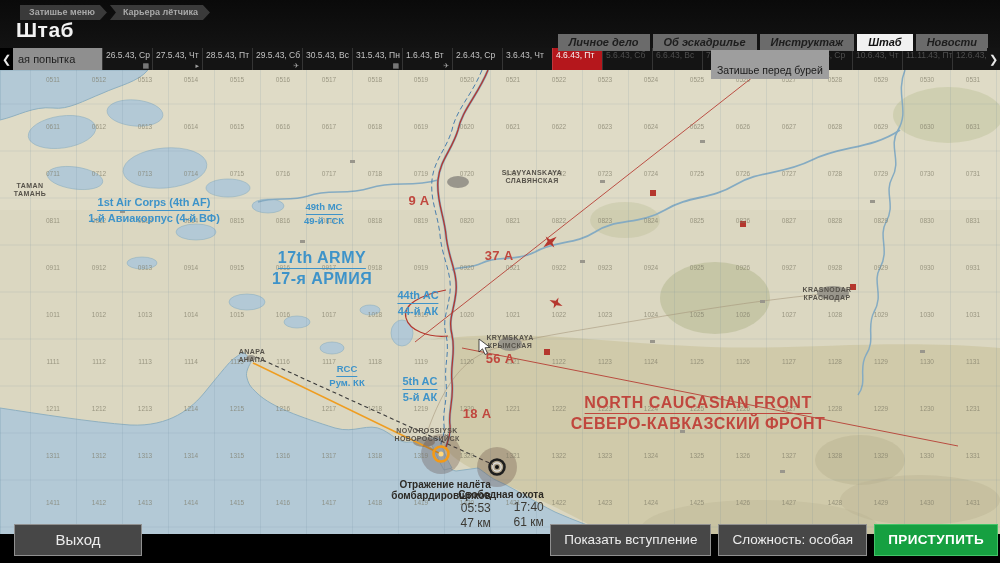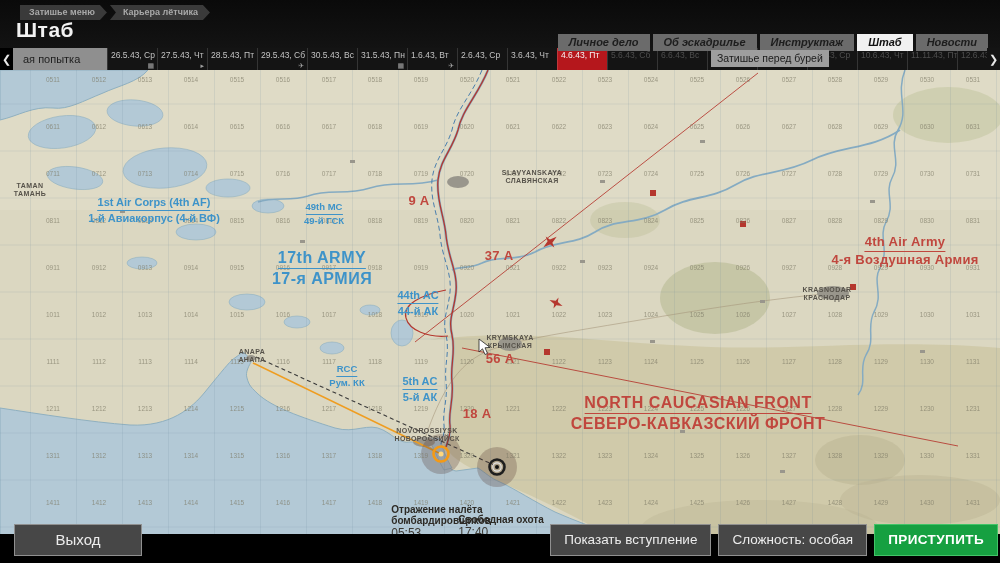--- a/index.html
+++ b/index.html
@@ -13,44 +13,44 @@
   .crumb+.crumb{clip-path:polygon(0 0,calc(100% - 7px) 0,100% 50%,calc(100% - 7px) 100%,0 100%,6px 50%);padding-left:13px;}
   .page-title{position:absolute;left:16px;top:18px;color:#f2f2f2;font-size:21px;font-weight:bold;letter-spacing:.5px;z-index:31;}
   .tabs{position:absolute;top:34px;right:12px;display:flex;gap:3px;z-index:40;}
   .tab{background:#6b6b6b;color:#1d1d1d;font-size:11px;font-weight:bold;font-style:italic;
        padding:2px 11px 3px 11px;white-space:nowrap;cursor:pointer;}
   .tab.active{background:#f1f1f1;color:#101010;}
   
   .timeline{position:absolute;left:0;top:48px;width:1000px;height:22px;background:#141414;z-index:30;display:flex;overflow:hidden;}
   .tl-arrow{width:13px;height:22px;color:#e8e8e8;font-size:11px;line-height:22px;text-align:center;flex:0 0 auto;cursor:pointer;background:#000;}
   .tl-arrow.right{position:absolute;right:0;top:0;background:#141414;}
-  .attempt{flex:0 0 84px;background:#8f8f8f;color:#1e1e1e;font-size:11px;line-height:22px;padding-left:10px;
+  .attempt{flex:0 0 84px;background:#8f8f8f;color:#1e1e1e;font-size:11px;line-height:22px;padding-left:5px;
            white-space:nowrap;overflow:hidden;}
   .day{flex:0 0 50px;position:relative;border-left:1px solid rgba(255,255,255,.14);box-sizing:border-box;
        font-size:8.5px;color:#c3c3c3;padding:2px 0 0 3px;white-space:nowrap;overflow:hidden;cursor:pointer;}
   .day.future{color:#4e4e4e;}
   .day.current{background:#b5171c;color:#f7f7f7;}
   .day .d-icon{position:absolute;right:3px;bottom:0px;font-size:7px;color:#9f9f9f;font-style:normal;}
   .tl-tooltip{position:absolute;left:711px;top:50px;background:#9e9e9e;color:#1b1b1b;font-size:10.5px;
-              padding:2px 6px 3px 6px;white-space:nowrap;z-index:45;}
+              padding:14px 6px 3px 6px;white-space:nowrap;z-index:45;}
   
   .map{position:absolute;left:0;top:70px;width:1000px;height:464px;background:#dbd7c1;overflow:hidden;cursor:default;}
   .map svg{position:absolute;left:0;top:0;}
   .gridnums{position:absolute;left:0;top:0;width:100%;height:100%;z-index:2;pointer-events:none;}
   .gridnum{position:absolute;transform:translateX(-50%);font-size:6.5px;color:#7d7a66;opacity:.7;}
   .labels{position:absolute;left:0;top:0;width:100%;height:100%;z-index:3;pointer-events:none;}
   .map-label{position:absolute;transform:translateX(-50%);text-align:center;font-weight:bold;line-height:1.15;white-space:nowrap;}
   .map-label .l1{display:inline-block;}
   .map-label.ul .l1{border-bottom:1.5px solid currentColor;padding-bottom:1px;margin-bottom:1px;}
   .lbl-blue{color:#3e93c9;}
   .lbl-red{color:#c0473e;}
   .lbl-town{color:#56524a;letter-spacing:.4px;}
   .size-xs{font-size:7px;}.size-sm{font-size:9.5px;}.size-md{font-size:11px;}
   .size-lg{font-size:13px;letter-spacing:.3px;}.size-xl{font-size:16px;letter-spacing:.5px;}
-  .mission-label{position:absolute;transform:translateX(-50%);text-align:left;z-index:4;color:#2d2a25;font-weight:bold;pointer-events:none;margin-top:25px;}
+  .mission-label{position:absolute;transform:translateX(-50%);text-align:right;z-index:4;color:#2d2a25;font-weight:bold;pointer-events:none;}
   .mission-label .mt{font-size:10px;line-height:1.12;}
   .mission-label .mm{font-size:12px;color:#3c3933;line-height:1.25;font-weight:normal;}
   .cursor{position:absolute;z-index:50;pointer-events:none;}
   
   .btn{position:absolute;bottom:7px;height:30px;line-height:30px;background:#474747;border:1px solid #909090;
        color:#ececec;font-size:13.5px;text-align:center;padding:0 13px;cursor:pointer;z-index:20;white-space:nowrap;}
   .btn-exit{left:14px;width:100px;font-size:15px;}
   .btn-row{position:absolute;right:2px;bottom:7px;display:flex;gap:7px;z-index:20;}
   .btn-row .btn{position:static;}
   .btn-start{background:#16a041;border-color:#42c468;color:#fff;font-weight:bold;letter-spacing:.4px;}
@@ -425,24 +425,20 @@
       </div>
       <div class="map-label size-lg lbl-red" style="left: 499px; top: 179px;">
         <div><span class="l1">37 А</span></div>
       </div>
       <div class="map-label size-lg lbl-red" style="left: 500px; top: 282px;">
         <div><span class="l1">56 А</span></div>
       </div>
       <div class="map-label size-lg lbl-red" style="left: 477px; top: 337px;">
         <div><span class="l1">18 А</span></div>
       </div>
-      <div class="map-label size-lg lbl-red ul" style="left: 905px; top: 165px;">
-        <div><span class="l1">4th Air Army</span></div>
-        <div><span>4-я Воздушная Армия</span></div>
-      </div>
       <div class="map-label size-xl lbl-red ul" style="left: 698px; top: 324px;">
         <div><span class="l1">NORTH CAUCASIAN FRONT</span></div>
         <div><span>СЕВЕРО-КАВКАЗСКИЙ ФРОНТ</span></div>
       </div>
       <div class="map-label size-xs lbl-town" style="left: 30px; top: 112px;">
         <div><span class="l1">TAMAN</span></div>
         <div><span>ТАМАНЬ</span></div>
       </div>
       <div class="map-label size-xs lbl-town" style="left: 532px; top: 99px;">
         <div><span class="l1">SLAVYANSKAYA</span></div>

